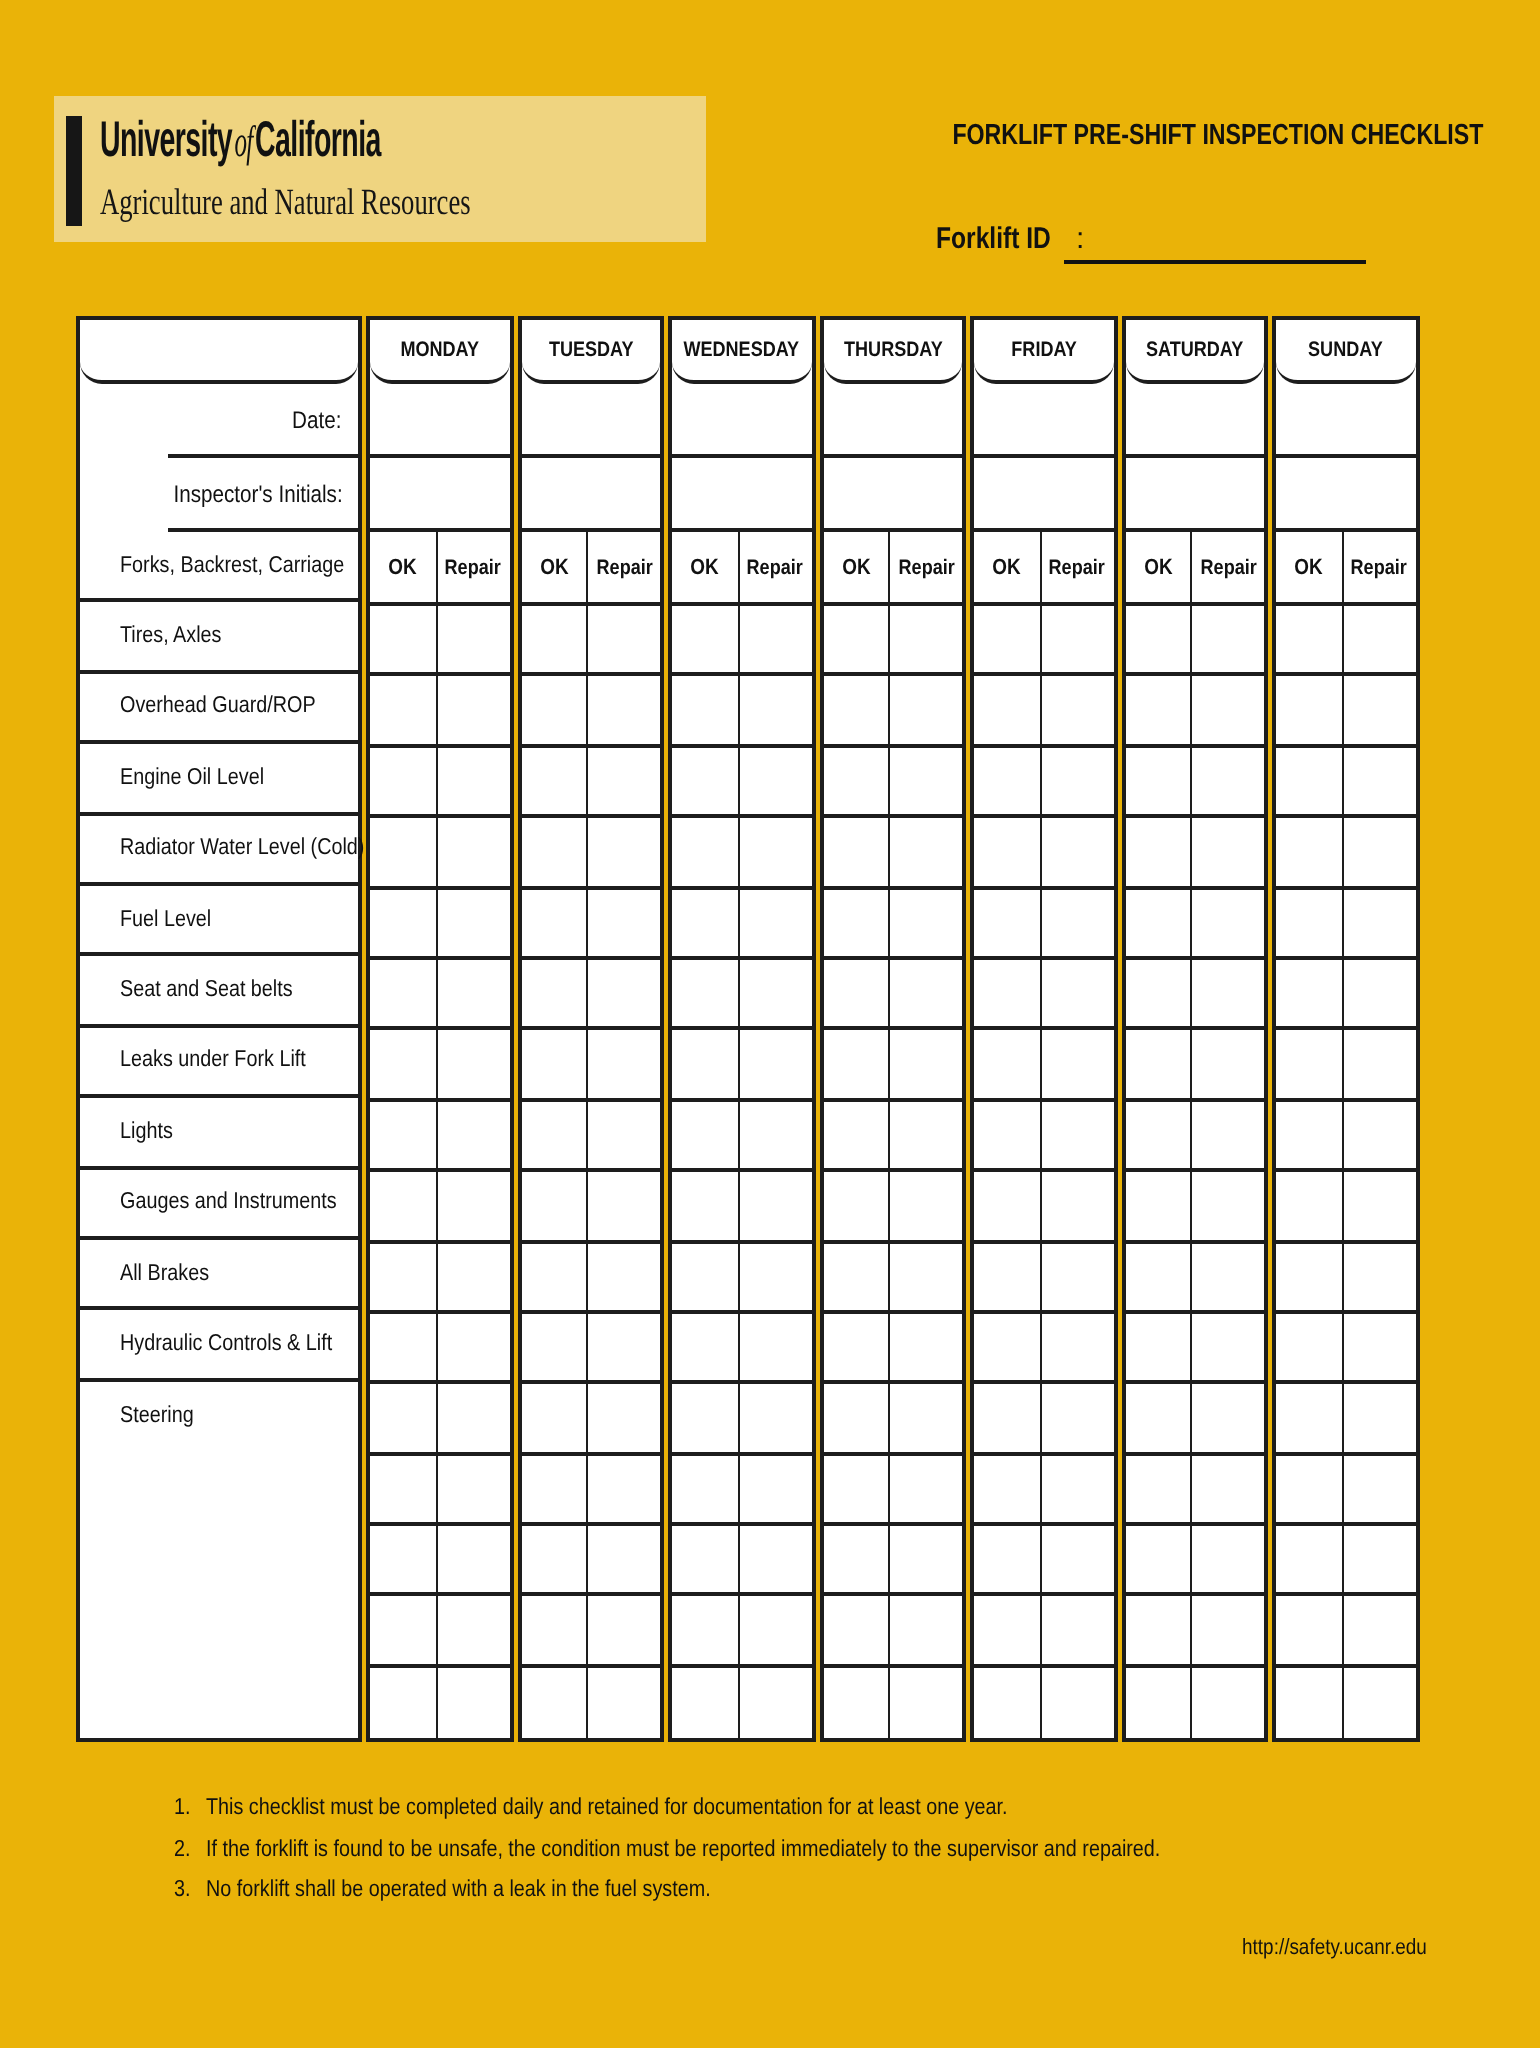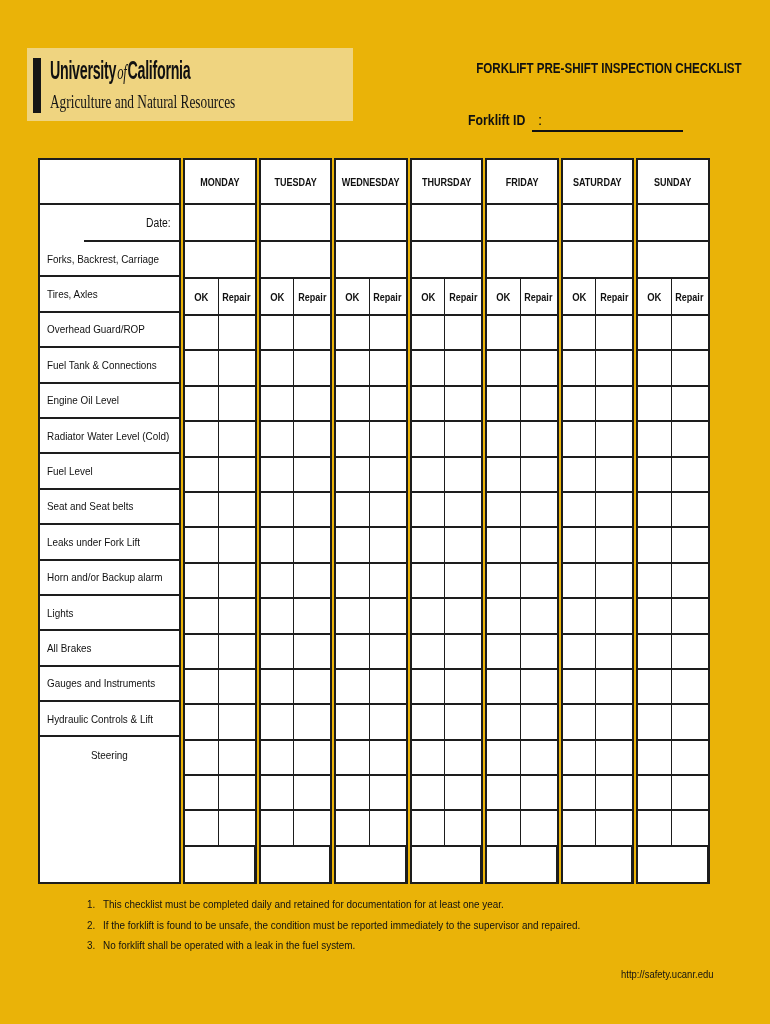--- a/index.html
+++ b/index.html
@@ -20,25 +20,25 @@
   .fid{position:absolute;left:468px;top:111px;font-size:15px;white-space:nowrap;}
   .fid .lbl{font-weight:bold;display:inline-block;transform:scaleX(.82);transform-origin:0 50%;}
   .fid-line{position:absolute;left:532px;top:114px;width:151px;height:16px;border-bottom:2px solid #121212;}
 
   
   #checklist-grid{position:absolute;left:38px;top:158px;display:flex;gap:2px;}
   .colbox{border:2px solid #1d1d1d;background:#fff;box-sizing:border-box;}
   .itemcol{width:143px;}
   .daycol{width:73.5px;}
   .row{border-bottom:2px solid #1d1d1d;box-sizing:border-box;display:flex;align-items:center;}
-  .row:last-child{border-bottom:none;margin-left:44px;}
-  .h38{height:45px;}.h37{height:37px;}.hi{height:35.4px;}
+  .row:last-child{border-bottom:none;}
+  .h38{height:32px;border-radius:11px;}.h37{height:37px;}.hi{height:35.4px;}
   .c-center{justify-content:center;}
   .c-right{justify-content:flex-end;padding-right:8px;margin-left:44px;}
-  .c-left{padding-left:7px;}
+  .c-left{padding-left:20px;}
   .pair{padding:0;align-items:stretch;}
   .pair .ok{width:33.5px;border-right:1.5px solid #1d1d1d;box-sizing:border-box;
             display:flex;align-items:center;justify-content:center;}
   .pair .rep{flex:1;display:flex;align-items:center;justify-content:center;}
 
   
   .t{display:inline-block;white-space:nowrap;}
   .s105{font-size:10.5px;}.s11{font-size:11px;}.s115{font-size:11.5px;}.s12{font-size:12px;}
   .b{font-weight:bold;}
   .oL{transform:scaleX(.86);transform-origin:0 50%;}
@@ -66,58 +66,55 @@
   </div>
   <div class="fid"><span class="lbl">Forklift ID</span><span>:</span></div>
   <div class="fid-line"></div>
 
   <div id="checklist-grid">
       <div class="colbox itemcol">
         <div class="row h38 c-center"></div>
         <div class="row h37 c-right">
           <span class="t s12 oR">Date:</span>
         </div>
+        <div class="row h37 c-right">
+          <span class="t s12 oR">Inspector's Initials:</span>
+        </div>
         <div class="row hi c-left">
           <span class="t s115 oL">Forks, Backrest, Carriage</span>
         </div>
         <div class="row hi c-left">
           <span class="t s115 oL">Tires, Axles</span>
         </div>
         <div class="row hi c-left">
           <span class="t s115 oL">Overhead Guard/ROP</span>
         </div>
         <div class="row hi c-left">
-          <span class="t s115 oL">Fuel Tank &amp; Connections</span>
-        </div>
-        <div class="row hi c-left">
           <span class="t s115 oL">Engine Oil Level</span>
         </div>
         <div class="row hi c-left">
           <span class="t s115 oL">Radiator Water Level (Cold)</span>
         </div>
         <div class="row hi c-left">
           <span class="t s115 oL">Fuel Level</span>
         </div>
         <div class="row hi c-left">
           <span class="t s115 oL">Seat and Seat belts</span>
         </div>
         <div class="row hi c-left">
           <span class="t s115 oL">Leaks under Fork Lift</span>
         </div>
         <div class="row hi c-left">
-          <span class="t s115 oL">Horn and/or Backup alarm</span>
-        </div>
-        <div class="row hi c-left">
           <span class="t s115 oL">Lights</span>
         </div>
         <div class="row hi c-left">
+          <span class="t s115 oL">Gauges and Instruments</span>
+        </div>
+        <div class="row hi c-left">
           <span class="t s115 oL">All Brakes</span>
-        </div>
-        <div class="row hi c-left">
-          <span class="t s115 oL">Gauges and Instruments</span>
         </div>
         <div class="row hi c-left">
           <span class="t s115 oL">Hydraulic Controls &amp; Lift</span>
         </div>
         <div class="row hi c-left">
           <span class="t s115 oL">Steering</span>
         </div>
       </div>
       <div class="colbox daycol">
         <div class="row h38 c-center">

